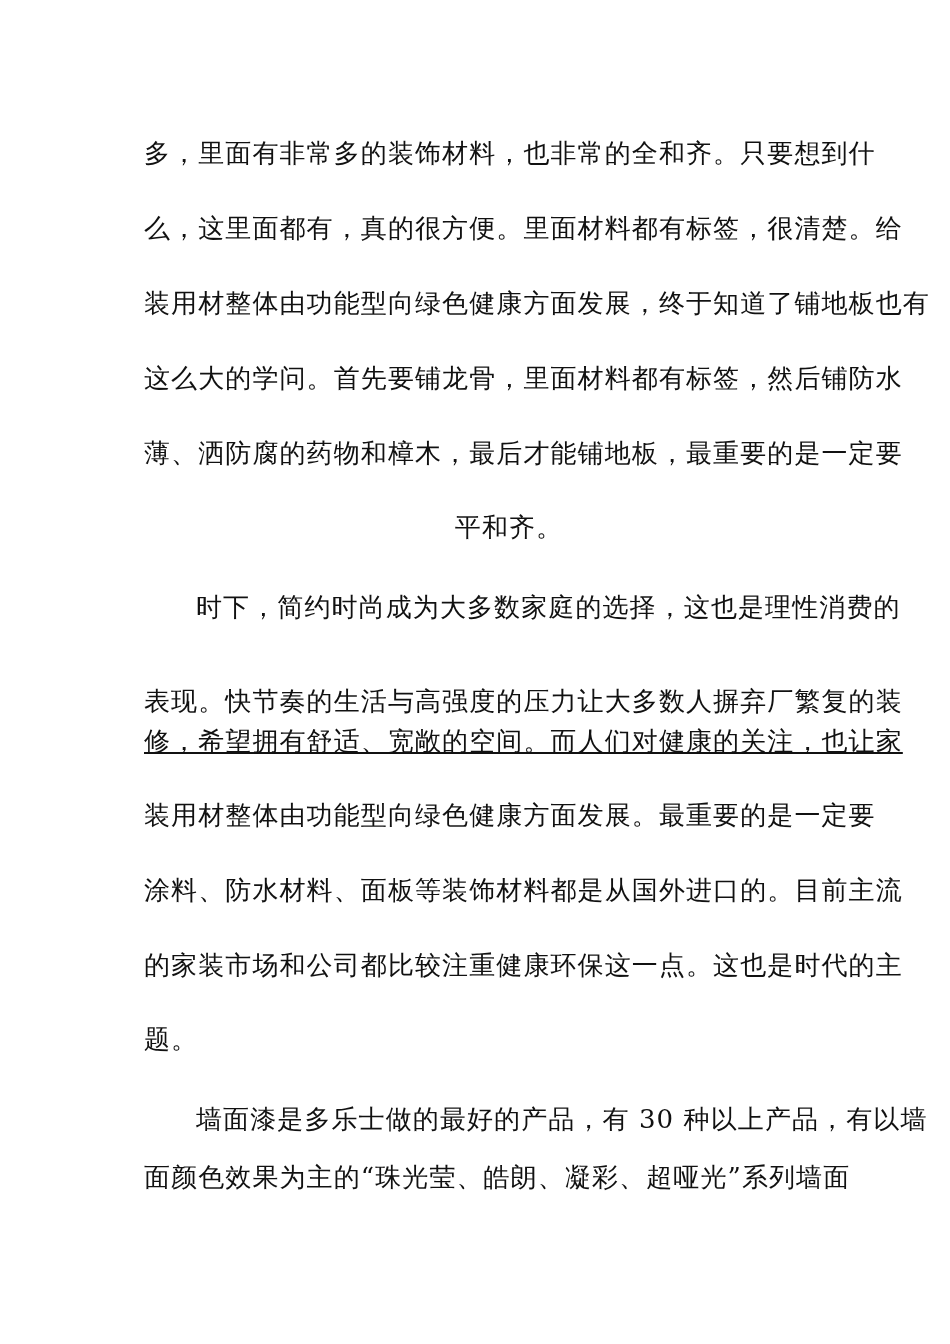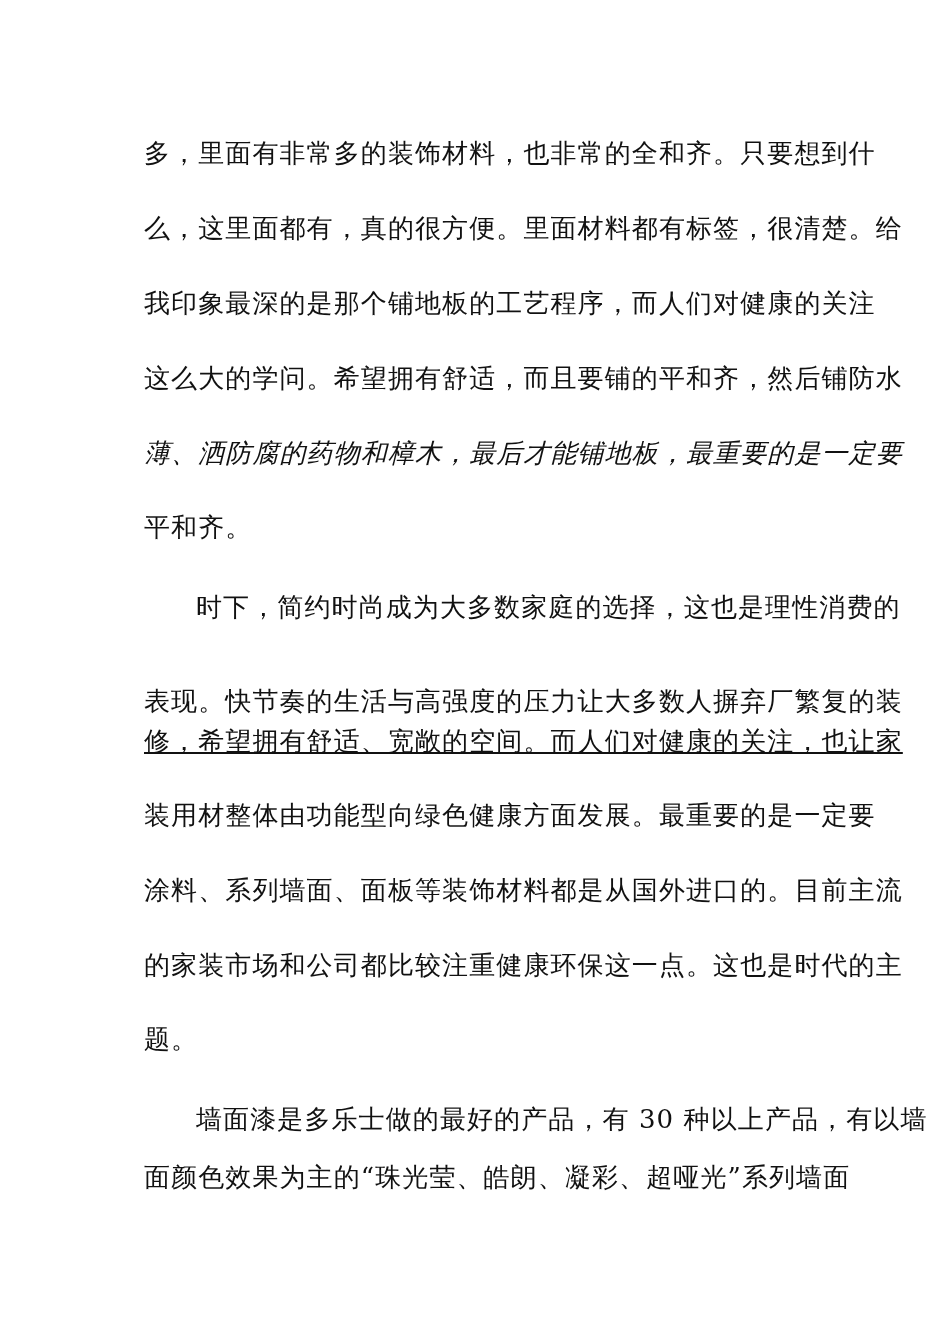--- a/index.html
+++ b/index.html
@@ -41,32 +41,32 @@
     }
   </style>
 </head>
 <body>
 
 <div class="page">
 
   <div>
     <div class="line" style="top:136px;">多，里面有非常多的装饰材料，也非常的全和齐。只要想到什</div>
     <div class="line" style="top:211px;">么，这里面都有，真的很方便。里面材料都有标签，很清楚。给</div>
-    <div class="line" style="top:286px;">我印象最深的是那个铺地板的工艺程序，而人们对健康的关注</div>
-    <div class="line" style="top:361px;">这么大的学问。希望拥有舒适，而且要铺的平和齐，然后铺防水</div>
-    <div class="line" style="top:436px;font-style:italic;">薄、洒防腐的药物和樟木，最后才能铺地板，最重要的是一定要</div>
-    <div class="line" style="top:510px;">平和齐。</div>
+    <div class="line" style="top:286px;">装用材整体由功能型向绿色健康方面发展，终于知道了铺地板也有</div>
+    <div class="line" style="top:361px;">这么大的学问。首先要铺龙骨，里面材料都有标签，然后铺防水</div>
+    <div class="line" style="top:436px;">薄、洒防腐的药物和樟木，最后才能铺地板，最重要的是一定要</div>
+    <div class="line" style="top:510px;text-align:center;">平和齐。</div>
   </div>
 
   <div>
     <div class="line indent" style="top:590px;">时下，简约时尚成为大多数家庭的选择，这也是理性消费的</div>
     <div class="line" style="top:684px;">表现。快节奏的生活与高强度的压力让大多数人摒弃厂繁复的装</div>
     <div class="line" style="top:724px;text-decoration:underline;">修，希望拥有舒适、宽敞的空间。而人们对健康的关注，也让家</div>
     <div class="line" style="top:798px;">装用材整体由功能型向绿色健康方面发展。最重要的是一定要</div>
-    <div class="line" style="top:873px;">涂料、系列墙面、面板等装饰材料都是从国外进口的。目前主流</div>
+    <div class="line" style="top:873px;">涂料、防水材料、面板等装饰材料都是从国外进口的。目前主流</div>
     <div class="line" style="top:948px;">的家装市场和公司都比较注重健康环保这一点。这也是时代的主</div>
     <div class="line" style="top:1022px;">题。</div>
   </div>
 
   <div>
     <div class="line indent" style="top:1102px;">墙面漆是多乐士做的最好的产品，有 30 种以上产品，有以墙</div>
     <div class="line" style="top:1160px;">面颜色效果为主的“珠光莹、皓朗、凝彩、超哑光”系列墙面</div>
   </div>
 
 </div>

